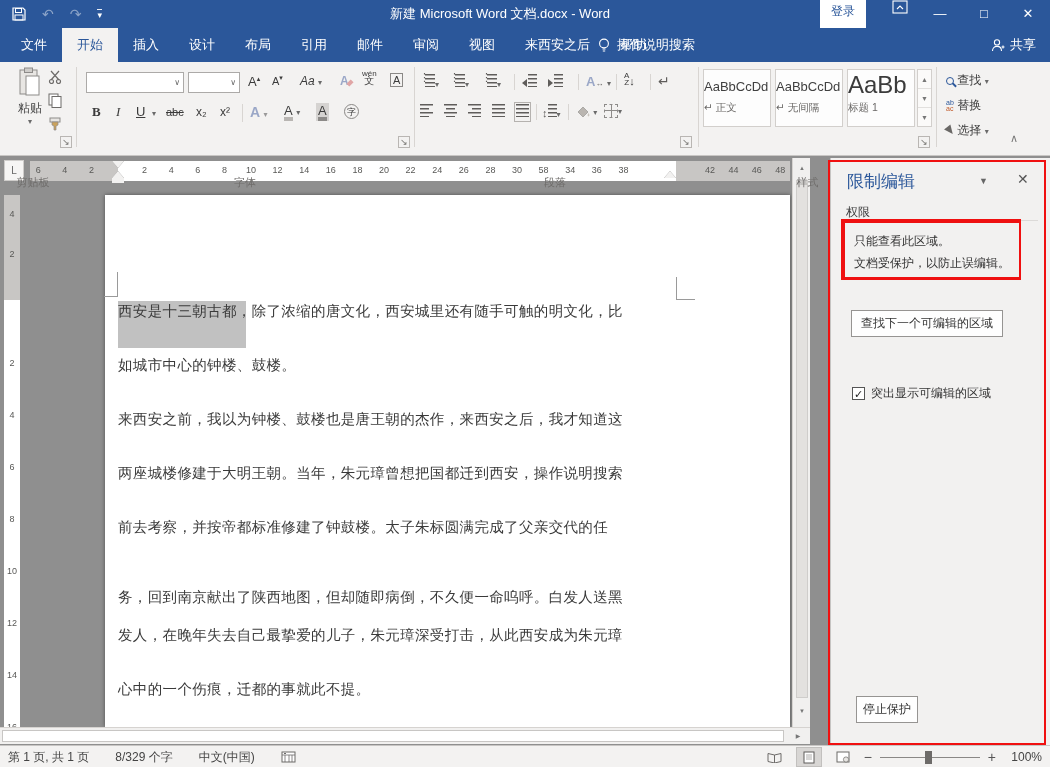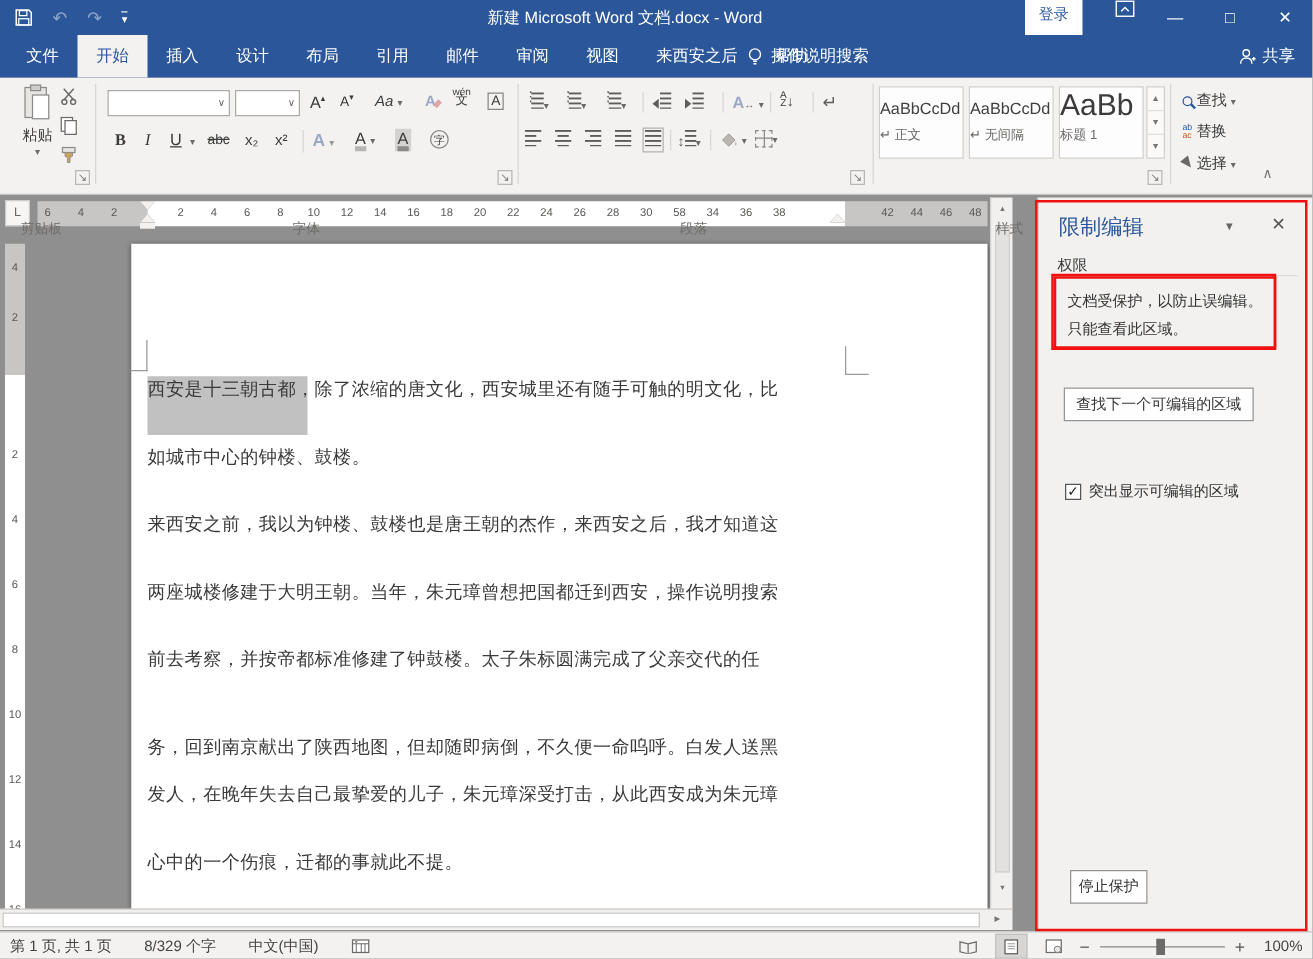--- a/index.html
+++ b/index.html
@@ -399,22 +399,22 @@
     <div class="btn">▶</div>
   </div>
 
   <div class="panel">
     <div class="panel-title">限制编辑</div>
     <span class="panel-dd">▼</span>
     <span class="panel-x">✕</span>
     <div class="perm">权限</div>
     <div class="perm-rule"></div>
     <div class="notebox">
+      <div>只能查看此区域。</div>
       <div>文档受保护，以防止误编辑。</div>
-      <div>只能查看此区域。</div>
     </div>
     <div class="pbtn" style="top:152px;">查找下一个可编辑的区域</div>
     <div class="chkrow">
       <span class="chk">✓</span>
       <span>突出显示可编辑的区域</span>
     </div>
     <div class="stopbtn">停止保护</div>
   </div>
 
   <div class="anno anno-outer"></div>

